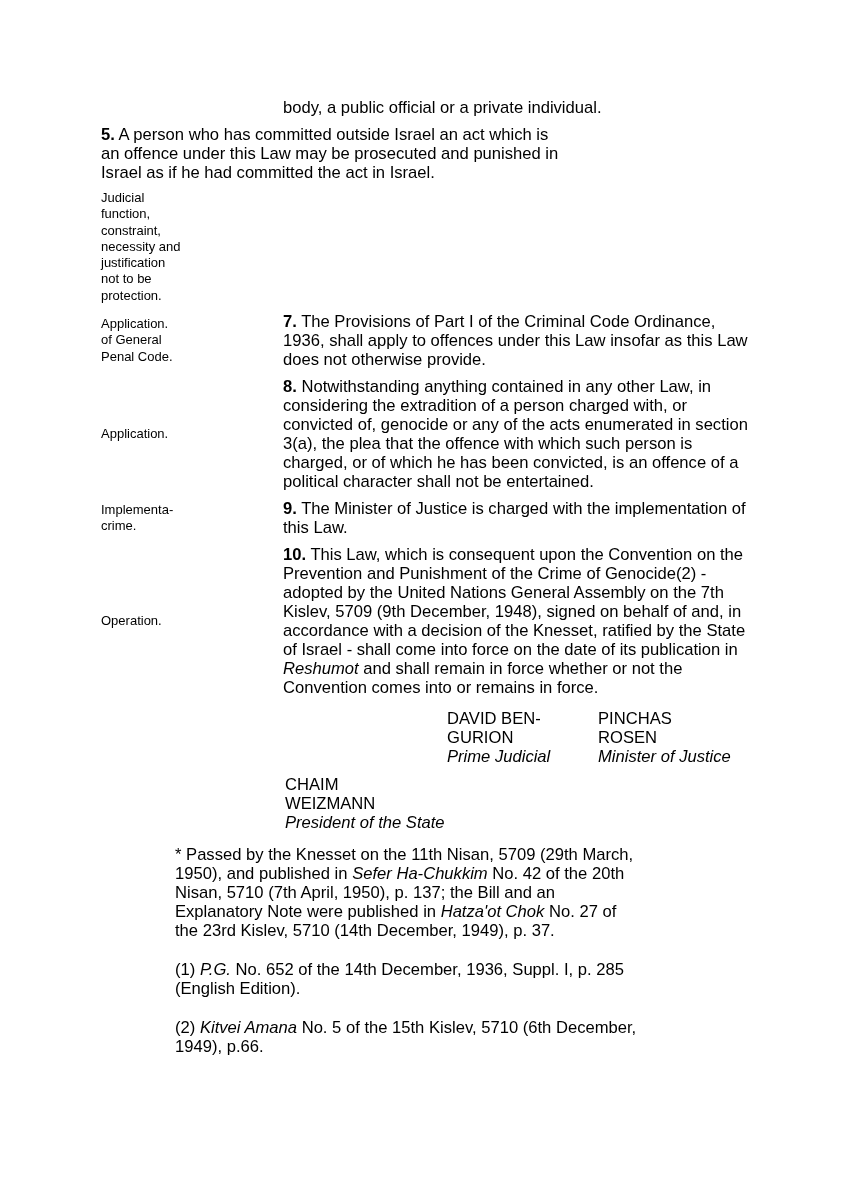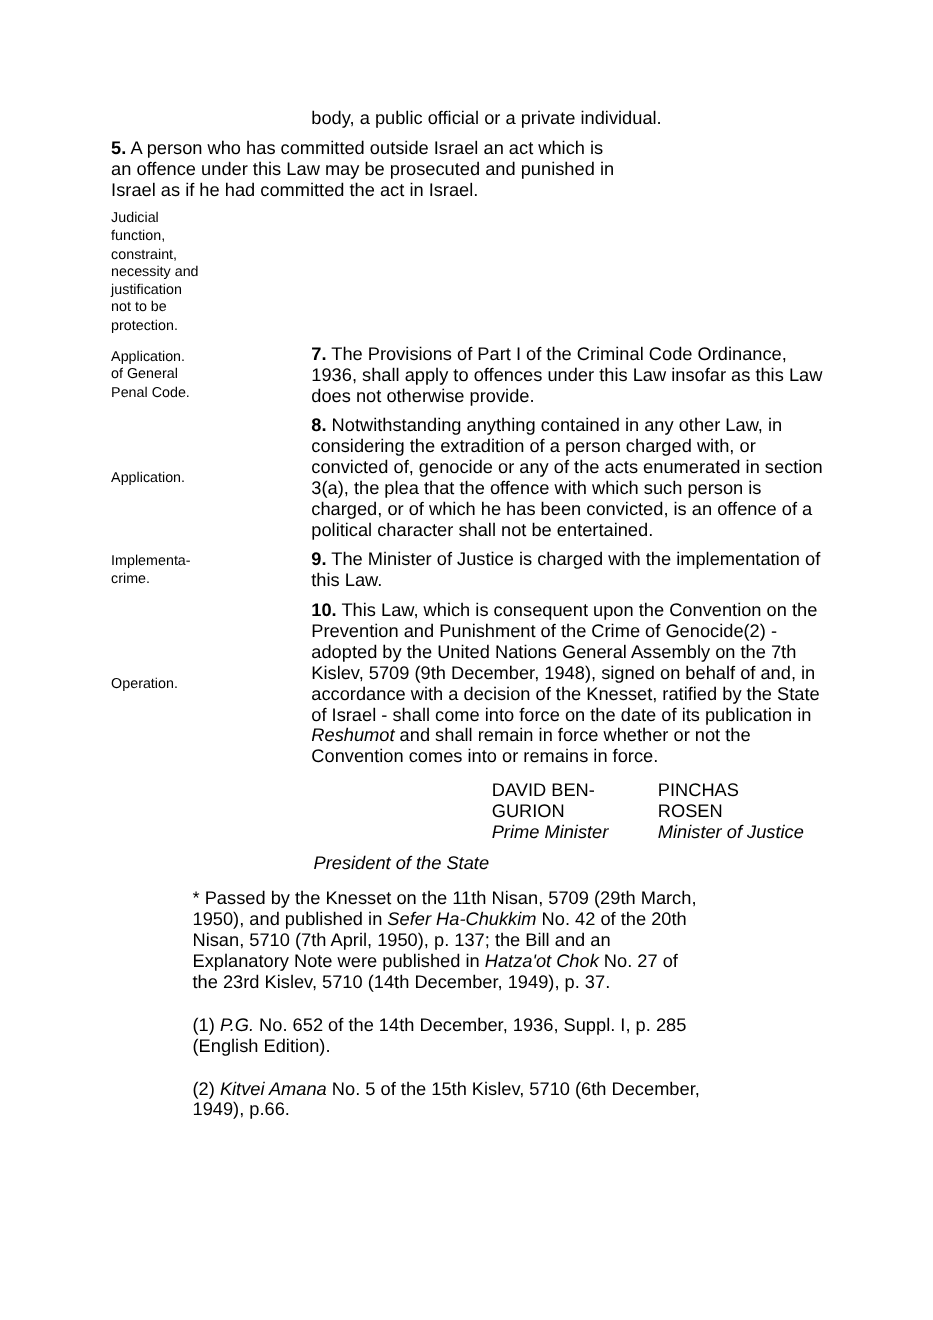--- a/index.html
+++ b/index.html
@@ -117,30 +117,32 @@
       <div class="body-cell">
         <span class="secnum">10.</span>
         <span><span>This Law, which is consequent upon the Convention on the Prevention and Punishment of the Crime of Genocide(2) - adopted by the United Nations General Assembly on the 7th Kislev, 5709 (9th December, 1948), signed on behalf of and, in accordance with a decision of the Knesset, ratified by the State of Israel - shall come into force on the date of its publication in </span><span class="i">Reshumot</span><span> and shall remain in force whether or not the Convention comes into or remains in force.</span></span>
       </div>
     </div>
 
     <div class="sig-row">
       <div class="sig-col">
         <div class="sig-name">DAVID BEN-
 GURION</div>
-        <div class="sig-title">Prime Minister</div>
+        <div class="sig-title">Prime Judicial</div>
       </div>
       <div class="sig-col">
         <div class="sig-name">PINCHAS
 ROSEN</div>
         <div class="sig-title">Minister of Justice</div>
       </div>
     </div>
 
     <div class="president-block">
+      <div class="sig-name">CHAIM
+WEIZMANN</div>
       <div class="sig-title">President of the State</div>
     </div>
 
     <div class="footnote first"><span>* Passed by the Knesset on the 11th Nisan, 5709 (29th March, 1950), and published in </span><span class="i">Sefer Ha-Chukkim</span><span> No. 42 of the 20th Nisan, 5710 (7th April, 1950), p. 137; the Bill and an Explanatory Note were published in </span><span class="i">Hatza'ot Chok</span><span> No. 27 of the 23rd Kislev, 5710 (14th December, 1949), p. 37.</span></div>
 
     <div class="footnote spaced"><span>(1) </span><span class="i">P.G.</span><span> No. 652 of the 14th December, 1936, Suppl. I, p. 285 (English Edition).</span></div>
 
     <div class="footnote spaced"><span>(2) </span><span class="i">Kitvei Amana</span><span> No. 5 of the 15th Kislev, 5710 (6th December, 1949), p.66.</span></div>
 
   </div>

